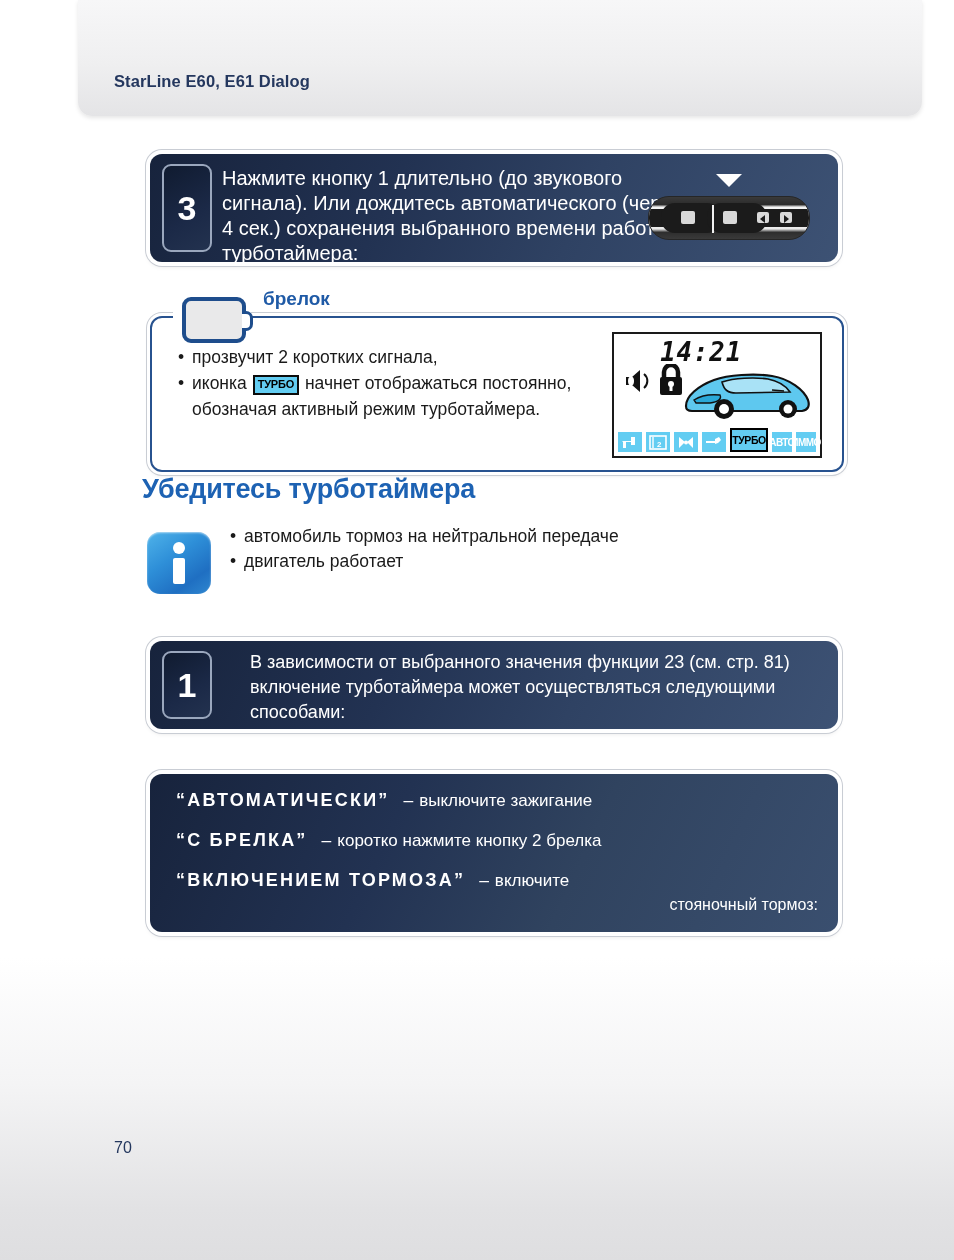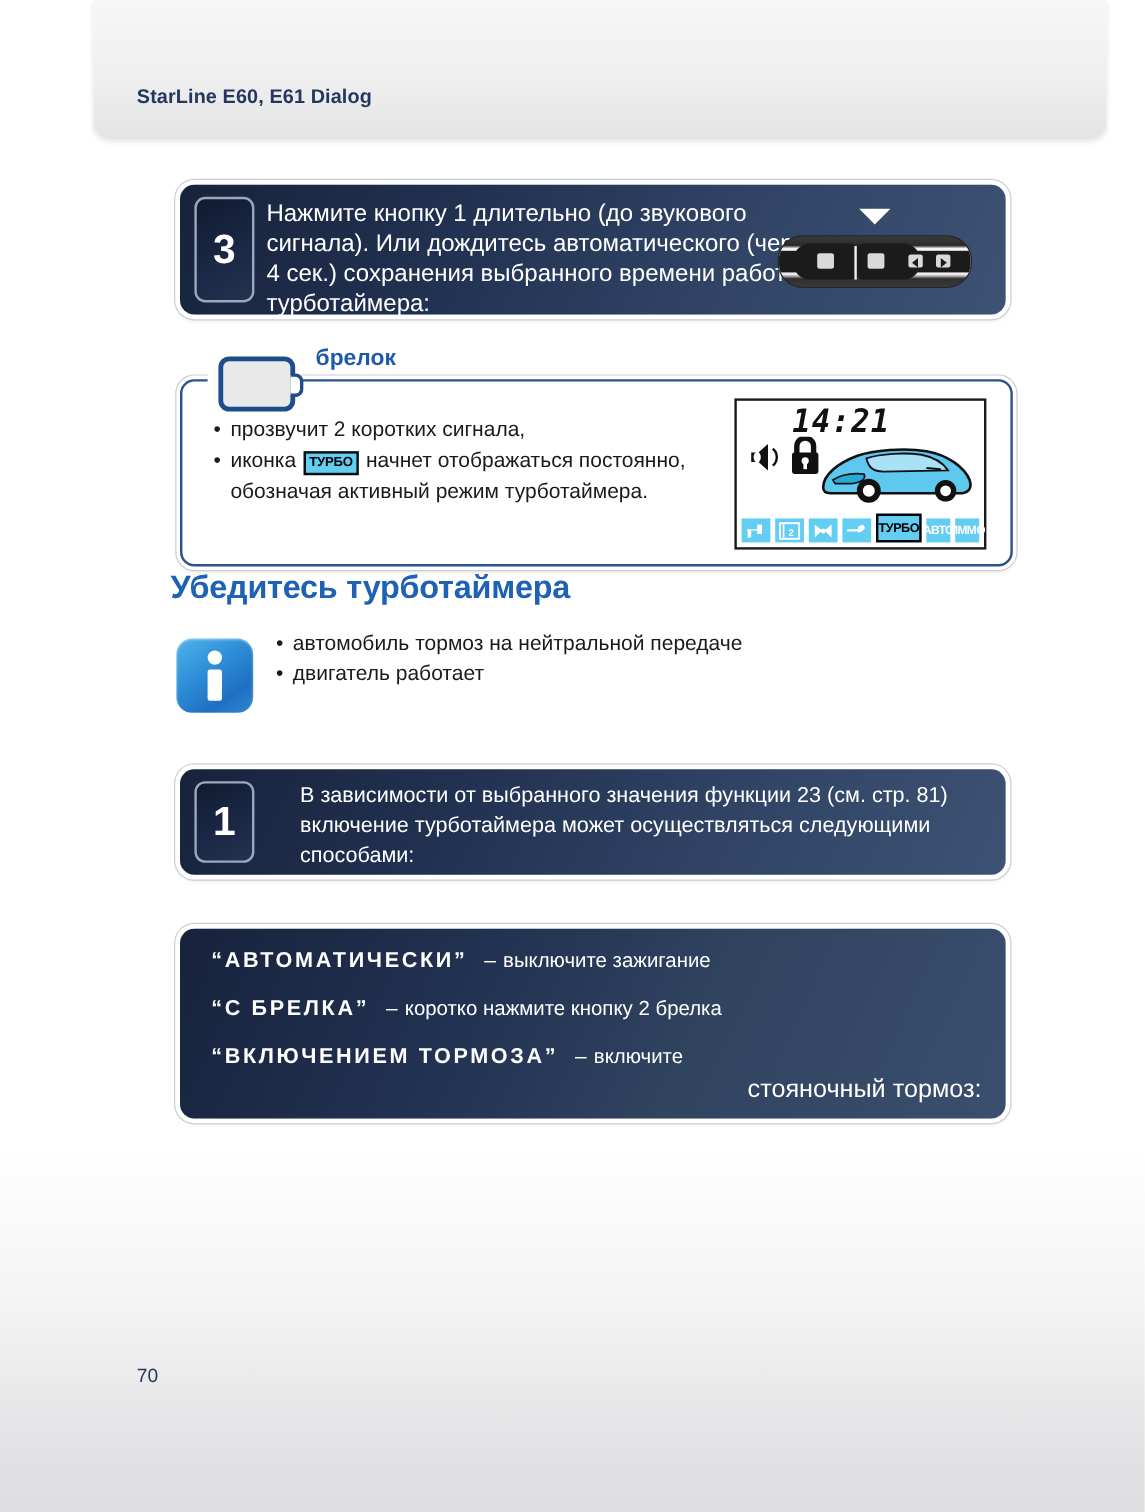--- a/index.html
+++ b/index.html
@@ -387,21 +387,21 @@
   }
   .opt-row .d { margin: 0 6px 0 14px; }
   .opt-row .v { font-size: 17px; }
   #opt0 { top: 16px; }
   #opt1 { top: 56px; }
   #opt2 { top: 96px; }
   .opt-cont {
     position: absolute;
     right: 20px;
     top: 122px;
-    font-size: 21px;
+    font-size: 16px;
     color: #ffffff;
   }
 
   
   .page-num {
     position: absolute;
     left: 114px;
     top: 1139px;
     font-size: 16px;
     color: #24375e;

